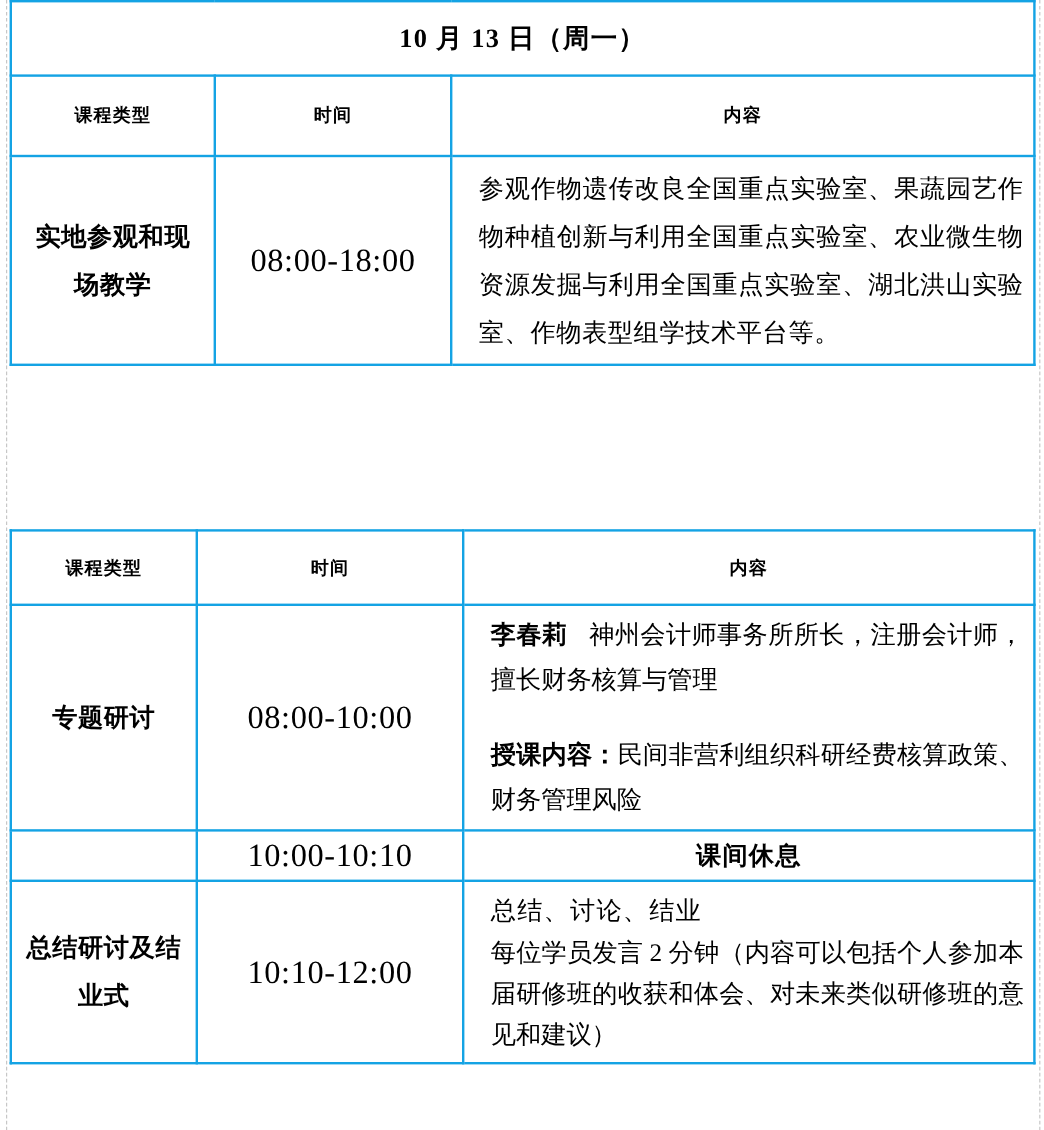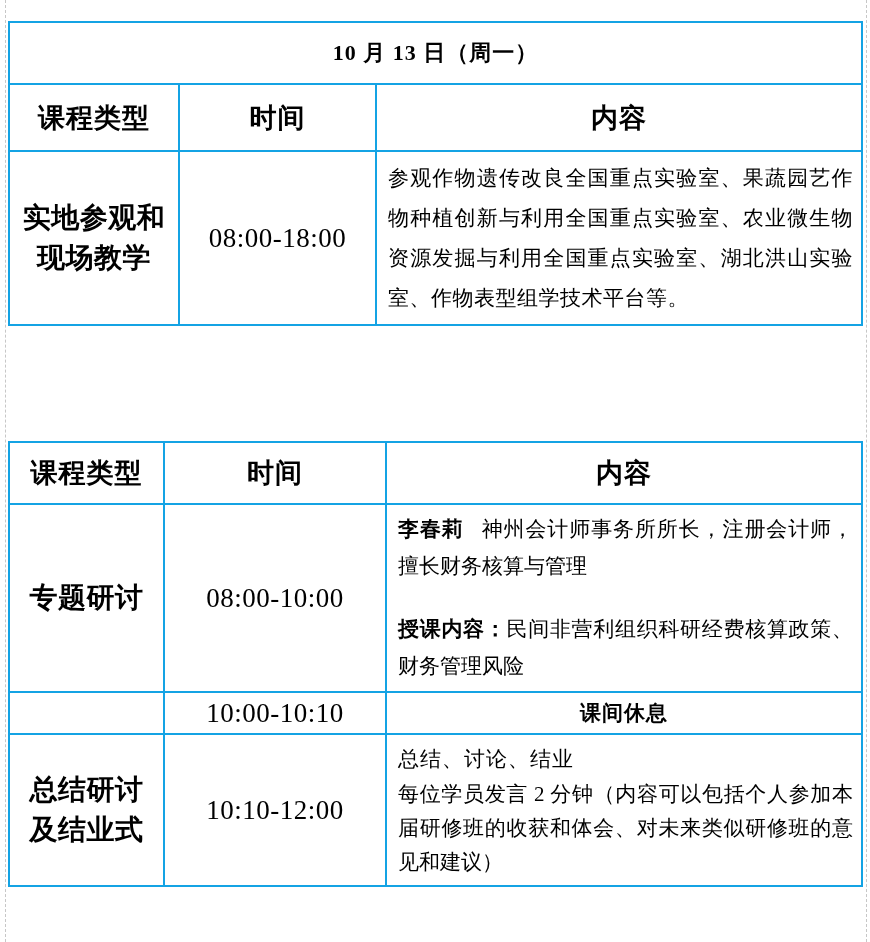--- a/index.html
+++ b/index.html
@@ -22,51 +22,51 @@
     position: absolute;
     border-collapse: collapse;
     table-layout: fixed;
     background: #ffffff;
   }
   table.sched td {
     border: 2px solid #14a3e4;
     vertical-align: middle;
     overflow: hidden;
   }
-  #table1 { left: 8px; top: 21px; width: 853px; }
+  #table1 { left: 8px; top: 0; width: 853px; }
   #table2 { left: 8px; top: 441px; width: 853px; }
 
   td.title-cell {
     text-align: center;
     font-weight: bold;
     font-size: 22px;
     letter-spacing: 1px;
   }
   td.head-cell {
     text-align: center;
     font-weight: bold;
-    font-size: 27px;
+    font-size: 15px;
     letter-spacing: 1px;
   }
   td.type-cell {
     text-align: center;
     font-weight: bold;
-    font-size: 28px;
+    font-size: 21px;
     line-height: 40px;
     letter-spacing: 0.5px;
     padding: 0 11px;
   }
   td.time-cell {
     text-align: center;
     font-size: 27px;
     letter-spacing: 0.5px;
   }
   td.content-cell {
     font-size: 21px;
-    padding: 6px 8px 6px 11px;
+    padding: 6px 8px 6px 22px;
     text-align: justify;
     margin-top: 32px;
   }
   #table1 td.content-cell { line-height: 40px; letter-spacing: 0.5px; }
 
   .para1 { line-height: 37px; margin-bottom: 26px; }
   .para2 { line-height: 37px; }
   .speaker-name { font-weight: bold; margin-right: 18px; }
   .lecture-label { font-weight: bold; }
 

